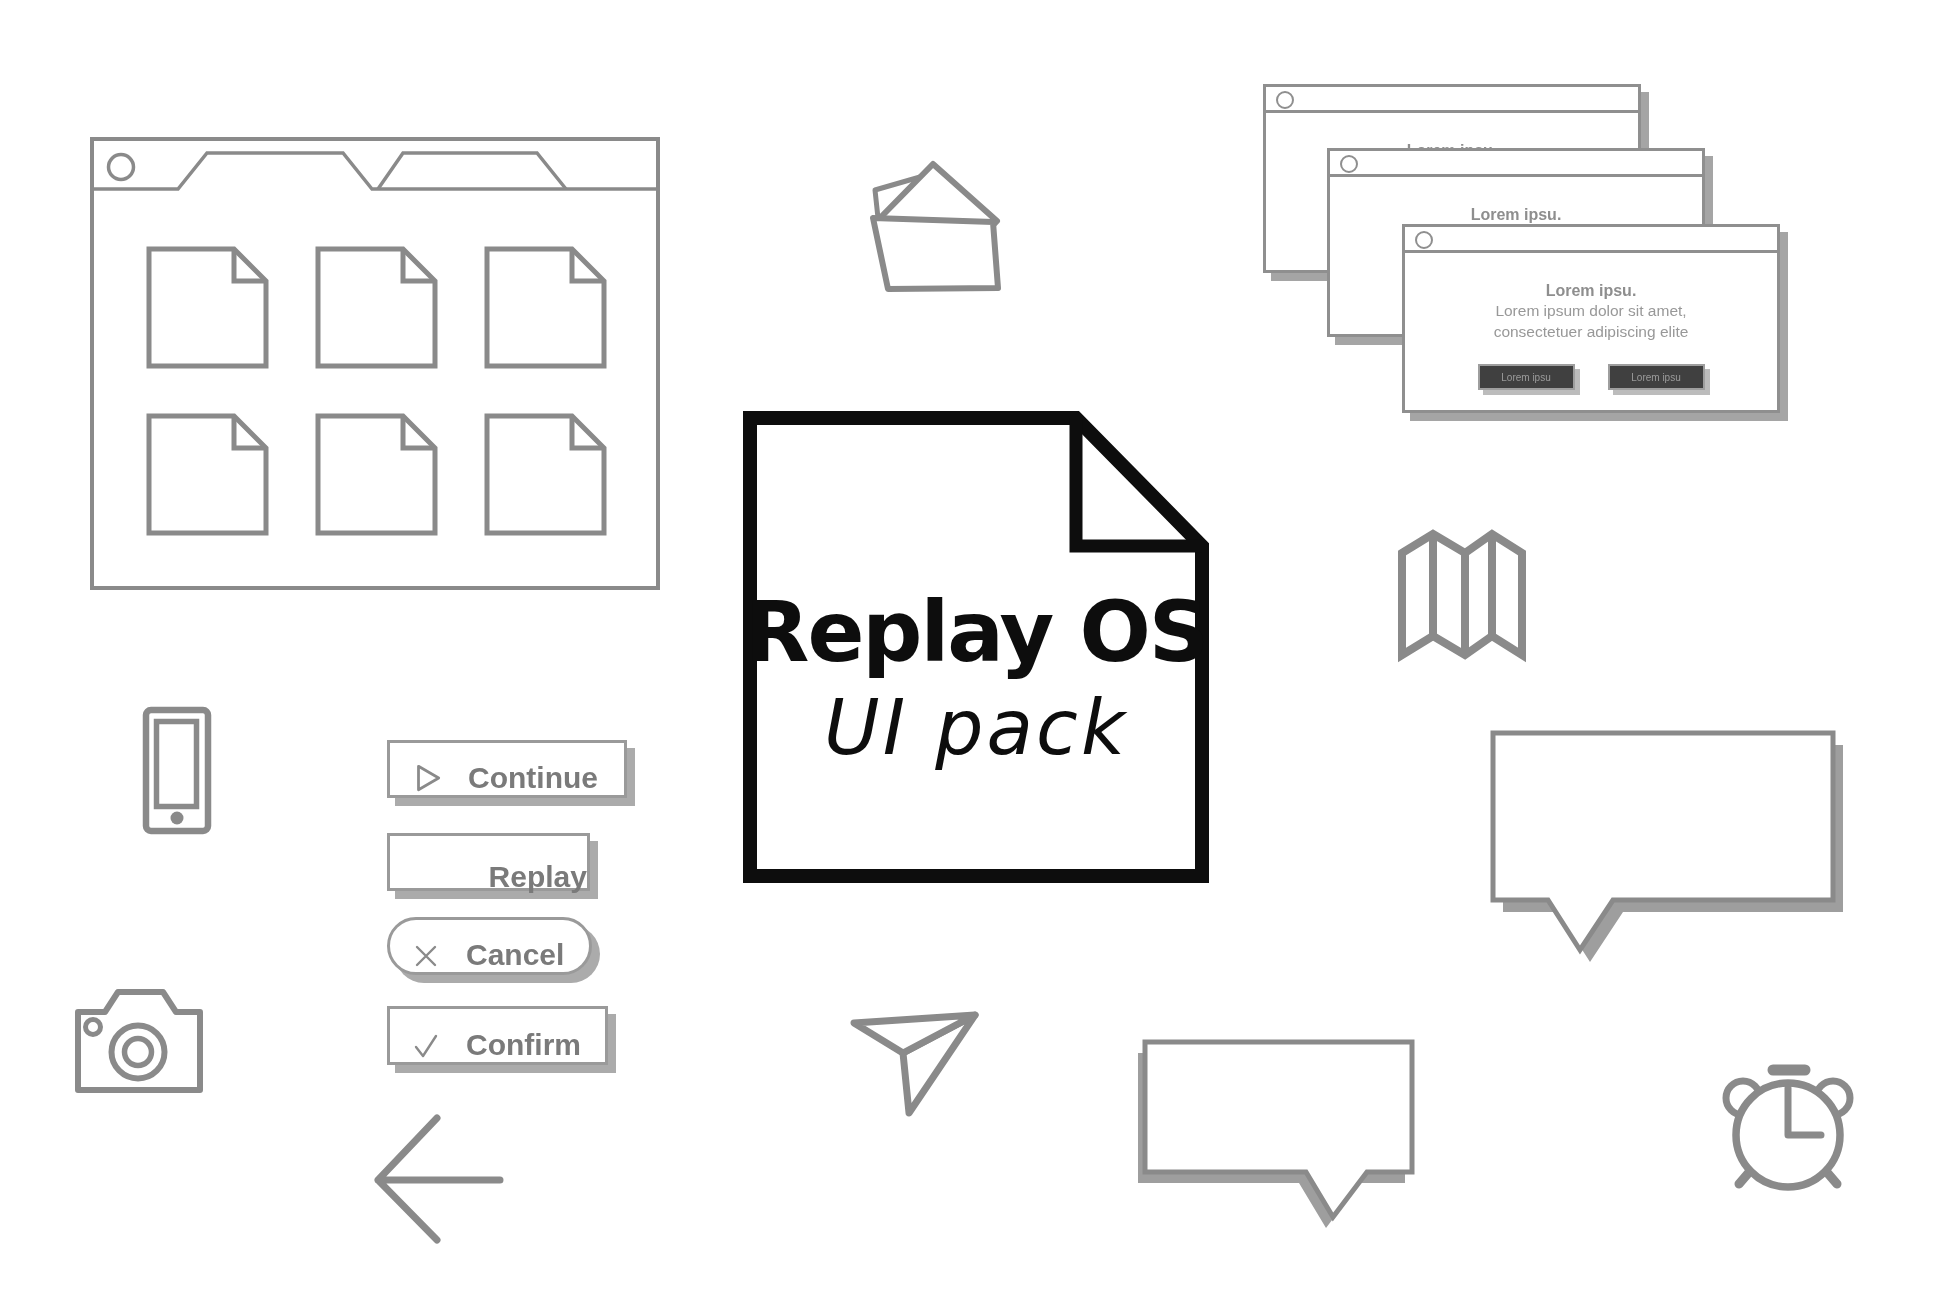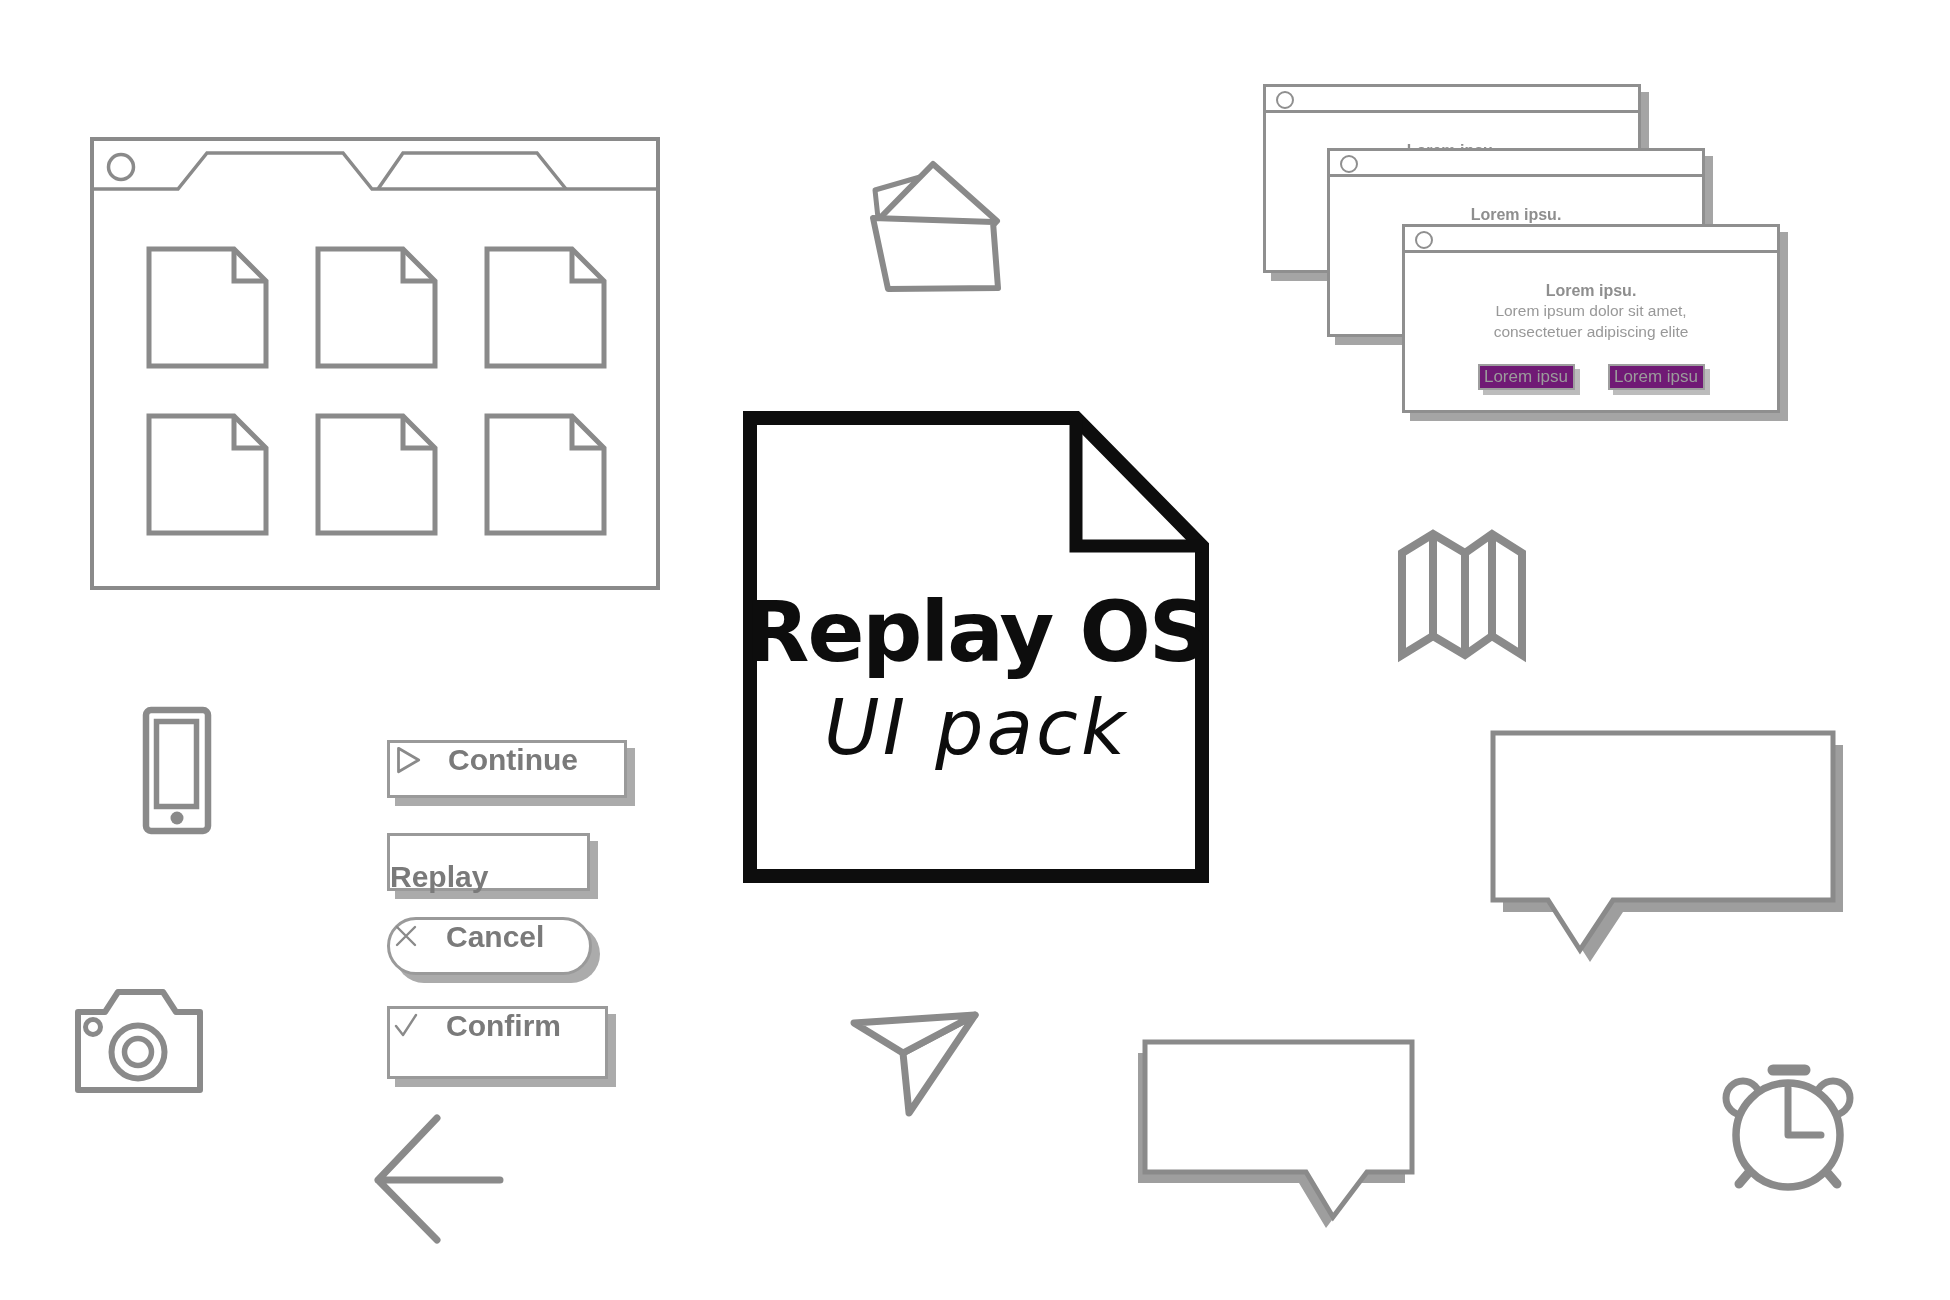--- a/index.html
+++ b/index.html
@@ -15,38 +15,38 @@
 
   
   .dialog{position:absolute;width:378px;height:189px;box-sizing:border-box;background:#fff;
           border:3px solid #8f8f8f;box-shadow:8px 8px 0 #a5a5a5;}
   .dlg-bar{height:23px;border-bottom:3px solid #8f8f8f;position:relative;}
   .dlg-circ{position:absolute;left:10px;top:4px;width:14px;height:14px;border:2.5px solid #8f8f8f;
             border-radius:50%;box-sizing:content-box;}
   .dlg-heading{margin-top:29px;text-align:center;font-weight:bold;font-size:16px;line-height:18px;color:#8e8e8e;}
   .dlg-body{text-align:center;font-size:15.5px;line-height:21px;color:#989898;}
   .dlg-btnrow{margin-top:22px;display:flex;justify-content:center;gap:33px;}
-  .dlg-btn{width:97px;height:26px;box-sizing:border-box;border:2px solid #9e9e9e;background:#701a75;
+  .dlg-btn{width:97px;height:26px;box-sizing:border-box;border:2px solid #9e9e9e;background:#404040;
            box-shadow:5px 5px 0 #bcbcbc;display:flex;align-items:center;justify-content:center;
-           font-size:17px;color:#9b9b9b;}
+           font-size:10px;color:#9b9b9b;}
 
   
   .card{left:742px;top:410px;width:468px;height:474px;}
   .card-text{position:absolute;left:0;right:0;top:176px;text-align:center;color:#0d0d0d;}
   .card-title{font-family:"DejaVu Sans",sans-serif;font-weight:800;font-size:84px;line-height:92px;letter-spacing:-2px;}
   .card-sub{font-family:"DejaVu Sans",sans-serif;font-style:italic;font-size:76px;line-height:100px;letter-spacing:3px;}
 
   
   .action-btn{position:absolute;background:#fff;border:3px solid #9a9a9a;box-shadow:8px 8px 0 #ababab;
-              box-sizing:border-box;display:flex;align-items:flex-start;gap:24px;
+              box-sizing:border-box;display:flex;align-items:flex-end;gap:24px;padding-left:20px;
               font-weight:600;font-size:30px;color:#7a7a7a;cursor:default;}
   .btn-continue{left:387px;top:740px;width:240px;height:58px;}
   .btn-replay {left:387px;top:833px;width:203px;height:58px;flex-direction:column;}
   .btn-cancel {left:387px;top:917px;width:205px;height:58px;border-radius:29px;}
-  .btn-confirm{left:387px;top:1006px;width:221px;height:73px;}
+  .btn-confirm{left:387px;top:1006px;width:221px;height:59px;}
 </style>
 </head>
 <body>
 
 <div id="canvas">
 
   <div class="abs filewin">
     <svg class="abs" style="left:0;top:0" width="562" height="60" viewBox="0 0 562 60">
       <g fill="none" stroke="#8a8a8a" stroke-width="3.5">
         <path d="M0,48 H84 L113,12 H249 L278,48 H562"></path>

